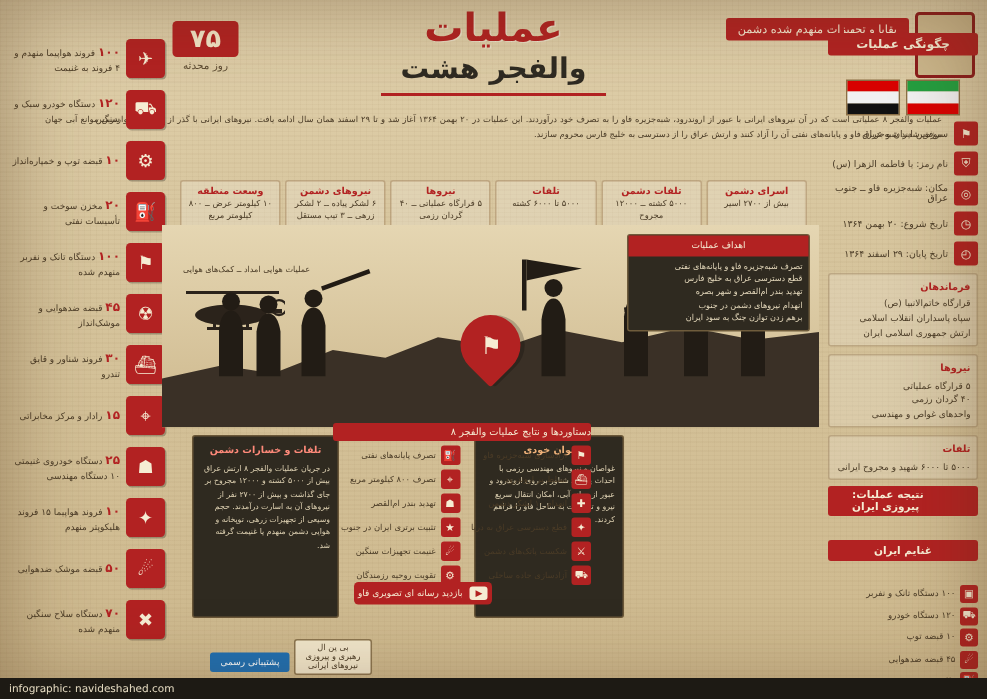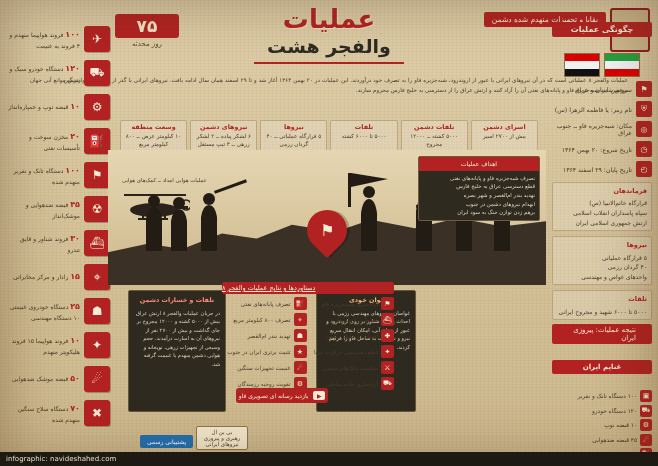--- a/index.html
+++ b/index.html
@@ -18,21 +18,21 @@
      pointer-events:none;}
   .vignette{position:absolute;inset:0;box-shadow:inset 0 0 60px rgba(80,50,20,.45);pointer-events:none;}
 
   
   .header{position:absolute;left:0;right:0;top:0;height:86px;}
   .title-wrap{position:absolute;left:50%;transform:translateX(-50%);top:6px;width:230px;text-align:center;}
   .title-main{color:#b22222;font-size:26px;font-weight:bold;line-height:1.05;letter-spacing:1px;
      text-shadow:1px 1px 0 rgba(255,255,255,.35);}
   .title-sub{color:#2e2a22;font-size:19px;font-weight:bold;margin-top:2px;}
   .title-rule{width:150px;height:2px;background:#b22222;margin:5px auto 0;}
-  .daybox{position:absolute;left:115px;top:14px;width:64px;text-align:center;}
+  .daybox{position:absolute;left:115px;top:14px;width:44px;text-align:center;}
   .daynum{background:#b22222;color:#f3e6c8;font-size:17px;font-weight:bold;padding:2px 4px;border-radius:3px;}
   .daylabel{color:#5b4a31;font-size:7px;margin-top:2px;}
   .logo{position:absolute;right:8px;top:8px;width:36px;height:40px;border:2px solid #8c1c1c;border-radius:3px;
      background:#c9b territory;background:#cdb88d;display:flex;align-items:center;justify-content:center;}
   .logo span{color:#8c1c1c;font-size:8px;font-weight:bold;line-height:1.1;text-align:center;}
   .top-ribbon{position:absolute;right:52px;top:12px;background:#b22222;color:#f6ecd3;font-size:7.5px;
      padding:3px 8px;border-radius:2px;}
   .intro{position:absolute;left:24px;right:24px;top:74px;height:38px;color:#4a3b26;font-size:5.6px;
      line-height:1.7;text-align:justify;padding:2px 6px;}
 
@@ -51,21 +51,21 @@
   .rrow .ic{width:16px;height:16px;background:#b22222;color:#f6ecd3;border-radius:2px;display:flex;
      align-items:center;justify-content:center;font-size:8px;flex:0 0 auto;}
   .flagwrap{display:flex;gap:4px;justify-content:center;margin:5px 6px 2px;}
   .flag{width:34px;height:22px;border:1px solid #8b6f45;display:flex;flex-direction:column;}
   .flag i{display:block;height:33.33%;}
   .fi-g{background:#239f40;} .fi-w{background:#f2f2f2;} .fi-r{background:#da0000;}
   .fi-bk{background:#111;}
   .rsect{margin:5px 6px 0;background:rgba(255,255,255,.18);border:1px solid rgba(140,110,70,.4);
      border-radius:2px;padding:3px 4px;color:#4a3b26;font-size:6px;line-height:1.6;}
   .rsect .h{color:#b22222;font-weight:bold;font-size:6.5px;margin-bottom:2px;}
-  .redbar{margin:4px 6px;background:#b22222;color:#f6ecd3;font-size:7px;text-align:right;padding:2px 16px;border-radius:2px;}
+  .redbar{margin:4px 6px;background:#b22222;color:#f6ecd3;font-size:7px;text-align:left;padding:2px 16px;border-radius:2px;font-weight:bold;}
   .rlist{margin:3px 6px 0;}
   .rlist .li{display:flex;align-items:center;gap:3px;color:#4a3b26;font-size:5.8px;margin-bottom:2.5px;}
   .rlist .li .d{width:12px;height:12px;background:#b22222;color:#f6ecd3;border-radius:2px;font-size:7px;
      display:flex;align-items:center;justify-content:center;flex:0 0 auto;}
 
   
   .statstrip{position:absolute;left:120px;right:120px;top:120px;height:34px;display:flex;gap:3px;}
   .stat{flex:1;background:rgba(255,255,255,.2);border:1px solid rgba(150,115,70,.45);border-radius:2px;
      text-align:center;padding:2px 1px;color:#4a3b26;font-size:5.6px;line-height:1.4;}
   .stat .sh{color:#b22222;font-weight:bold;font-size:6.4px;display:block;margin-bottom:1px;}
@@ -85,21 +85,21 @@
   .helitag{position:absolute;left:14px;top:26px;color:#4a3b26;font-size:5.4px;line-height:1.5;text-align:center;}
 
   
   .dbox{position:absolute;background:#2f2a20;border:1px solid #6a5738;border-radius:2px;color:#ddd0b1;
      font-size:5.2px;line-height:1.65;padding:4px 5px;}
   .dbox .h{color:#f0b27a;font-weight:bold;font-size:6.4px;margin-bottom:3px;text-align:center;}
   .dbox.red .h{color:#ff8a7a;}
 
   
   .results{position:absolute;left:222px;top:282px;width:172px;}
-  .res-head{background:#b22222;color:#f6ecd3;font-size:6.5px;text-align:left;padding:2px 0;border-radius:2px;text-decoration:underline;}
+  .res-head{background:#b22222;color:#f6ecd3;font-size:6.5px;text-align:right;padding:2px 0;border-radius:2px;}
   .res-row{display:flex;gap:3px;margin-top:3px;}
   .res-cell{flex:1;display:flex;align-items:center;gap:3px;color:#4a3b26;font-size:5.6px;}
   .res-cell .ic{width:13px;height:13px;background:#b22222;color:#f6ecd3;border-radius:2px;display:flex;
      align-items:center;justify-content:center;font-size:7px;flex:0 0 auto;}
 
   .ytbtn{position:absolute;left:236px;top:388px;width:92px;background:#b22222;color:#f6ecd3;font-size:6px;
      text-align:center;padding:3px 0;border-radius:3px;}
   .ytbtn .yt{display:inline-block;width:12px;height:9px;background:#f6ecd3;color:#b22222;border-radius:2px;
      font-size:6px;line-height:9px;margin-left:3px;}
 

